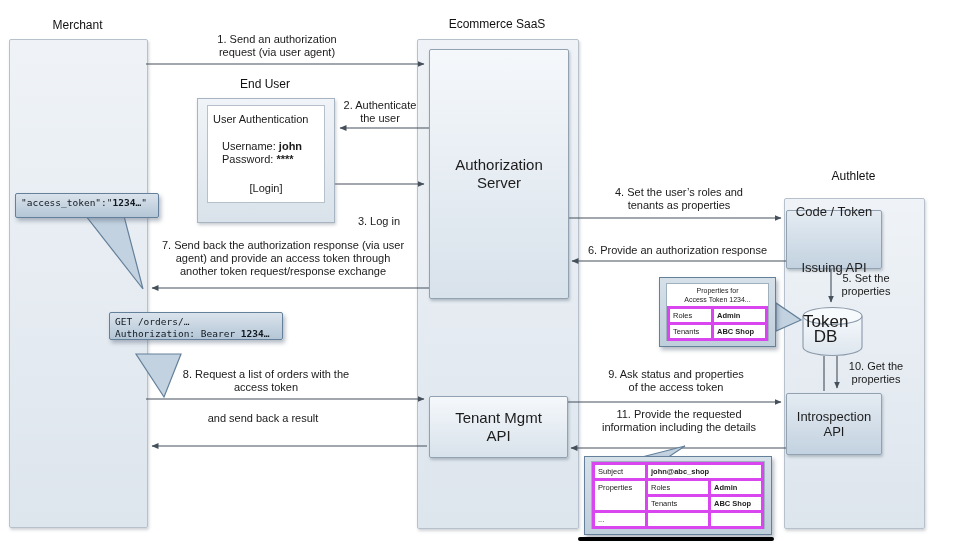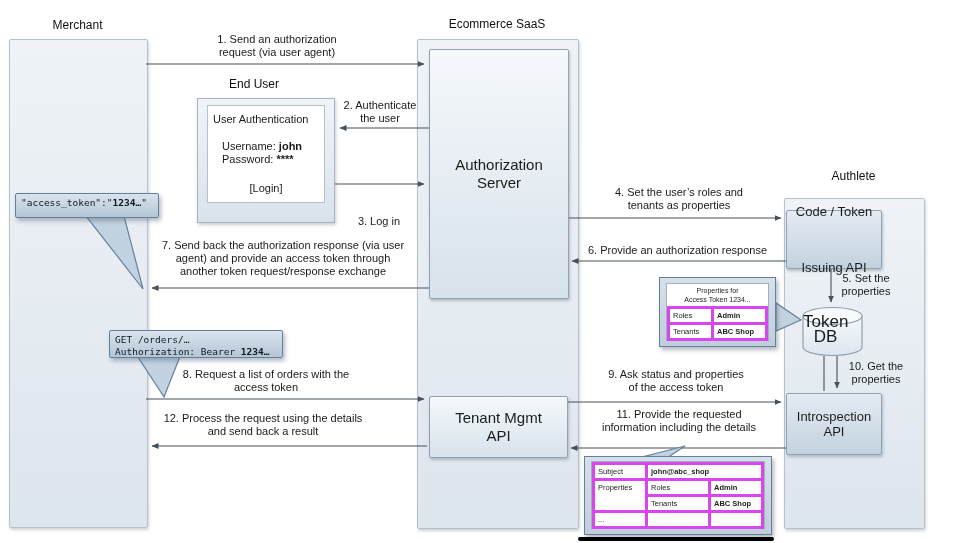--- a/index.html
+++ b/index.html
@@ -50,21 +50,21 @@
 <body>
 
 <div class="canvas">
 
   <div class="container" style="left:9px;top:39px;width:137px;height:487px;"></div>
   <div class="container" style="left:417px;top:39px;width:160px;height:488px;"></div>
   <div class="container" style="left:784px;top:198px;width:139px;height:329px;"></div>
 
   <div class="actor" style="left:9px;top:18px;width:137px;">Merchant</div>
   <div class="actor" style="left:417px;top:17px;width:160px;">Ecommerce SaaS</div>
-  <div class="actor" style="left:186px;top:77px;width:136px;">End User</div>
+  <div class="actor" style="left:197px;top:77px;width:136px;">End User</div>
   <div class="actor" style="left:784px;top:169px;width:139px;">Authlete</div>
 
   <svg class="layer" width="960" height="543">
     <defs>
       <marker id="ah" markerWidth="8" markerHeight="7" refX="6.5" refY="3" orient="auto" markerUnits="userSpaceOnUse">
         <path d="M0,0 L7,3 L0,6 Z" fill="#45505b"></path>
       </marker>
       <linearGradient id="cyl" x1="0" y1="0" x2="0" y2="1">
         <stop offset="0" stop-color="#f4f8fb"></stop>
           <stop offset="1" stop-color="#dde6ee"></stop>
@@ -165,28 +165,27 @@
   </div>
   <div class="step" style="left:843px;top:360px;width:66px;">
     <div>10. Get the</div>
       <div>properties</div>
   </div>
   <div class="step" style="left:579px;top:408px;width:200px;">
     <div>11. Provide the requested</div>
       <div>information including the details</div>
   </div>
   <div class="step" style="left:148px;top:412px;width:230px;">
-    <div>12. Process the request using the details</div>
       <div>and send back a result</div>
   </div>
 
   <div class="bubble" style="left:15px;top:193px;width:132px;height:17px;">
     <span>"access_token":"</span><b>1234…</b><span>"</span>
   </div>
-  <div class="bubble" style="left:109px;top:330px;width:162px;height:20px;">
+  <div class="bubble" style="left:109px;top:312px;width:162px;height:20px;">
     <div>GET /orders/…</div>
     <div><span>Authorization: Bearer </span><b>1234…</b></div>
   </div>
 
   <div class="tbox" style="left:659px;top:277px;width:115px;height:68px;"></div>
   <div class="tbox-inner" style="left:666px;top:283px;width:101px;height:56px;z-index:6;">
     <div class="props-head">
       <div>Properties for</div>
       <div>Access Token 1234...</div>
     </div>

